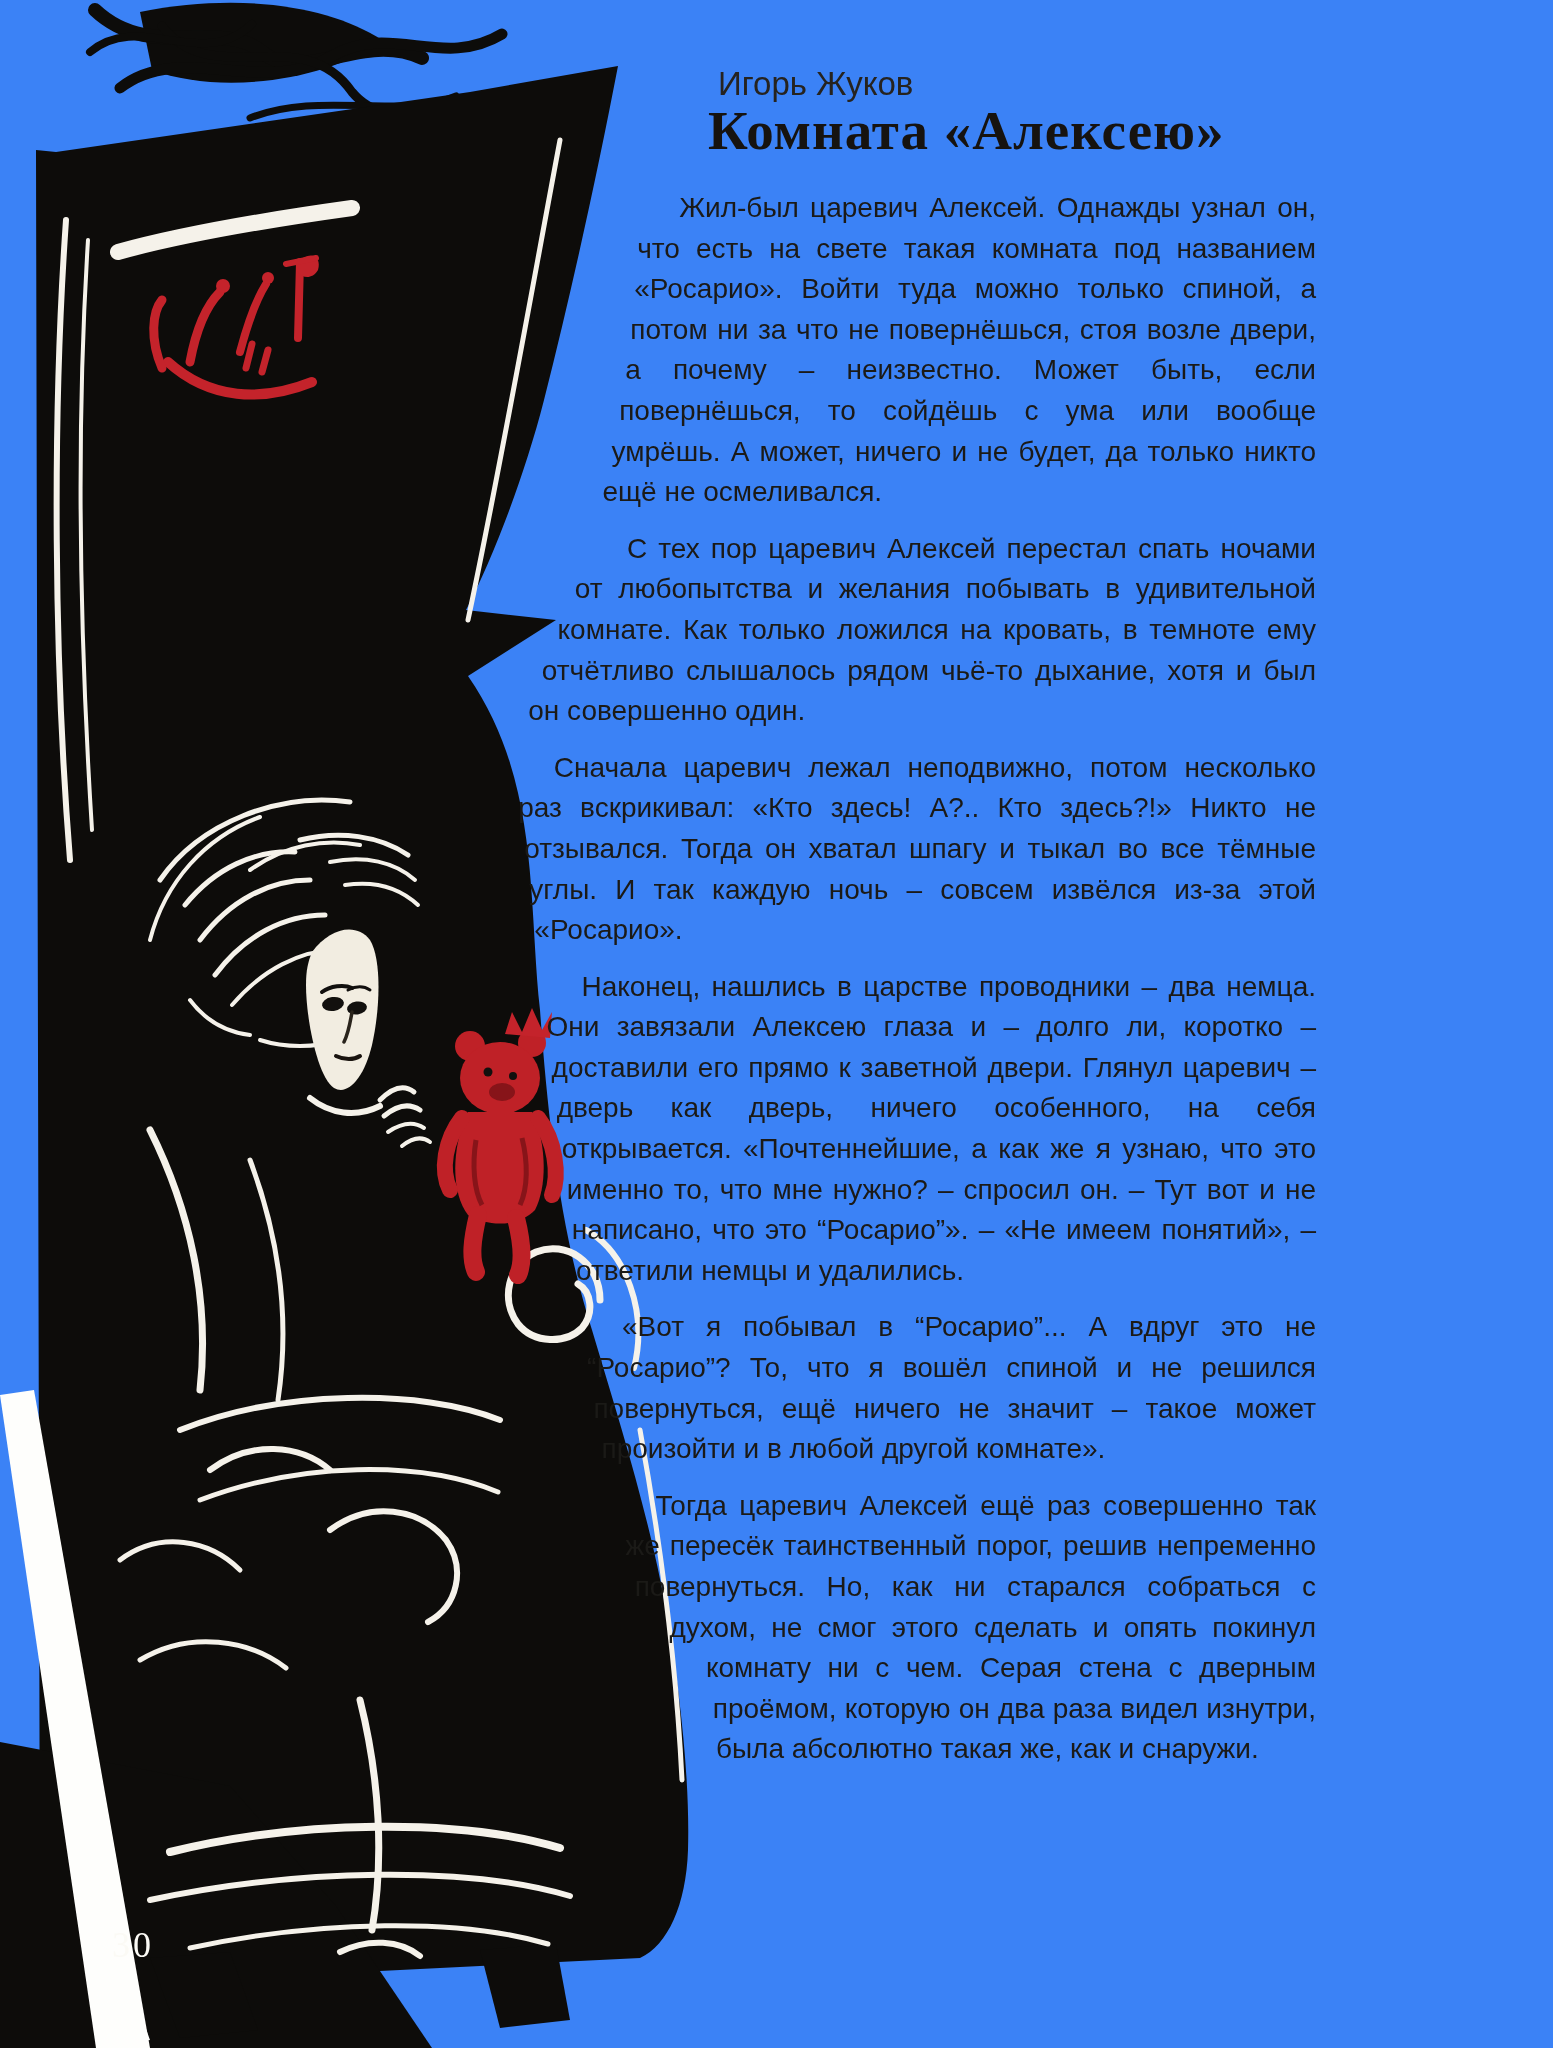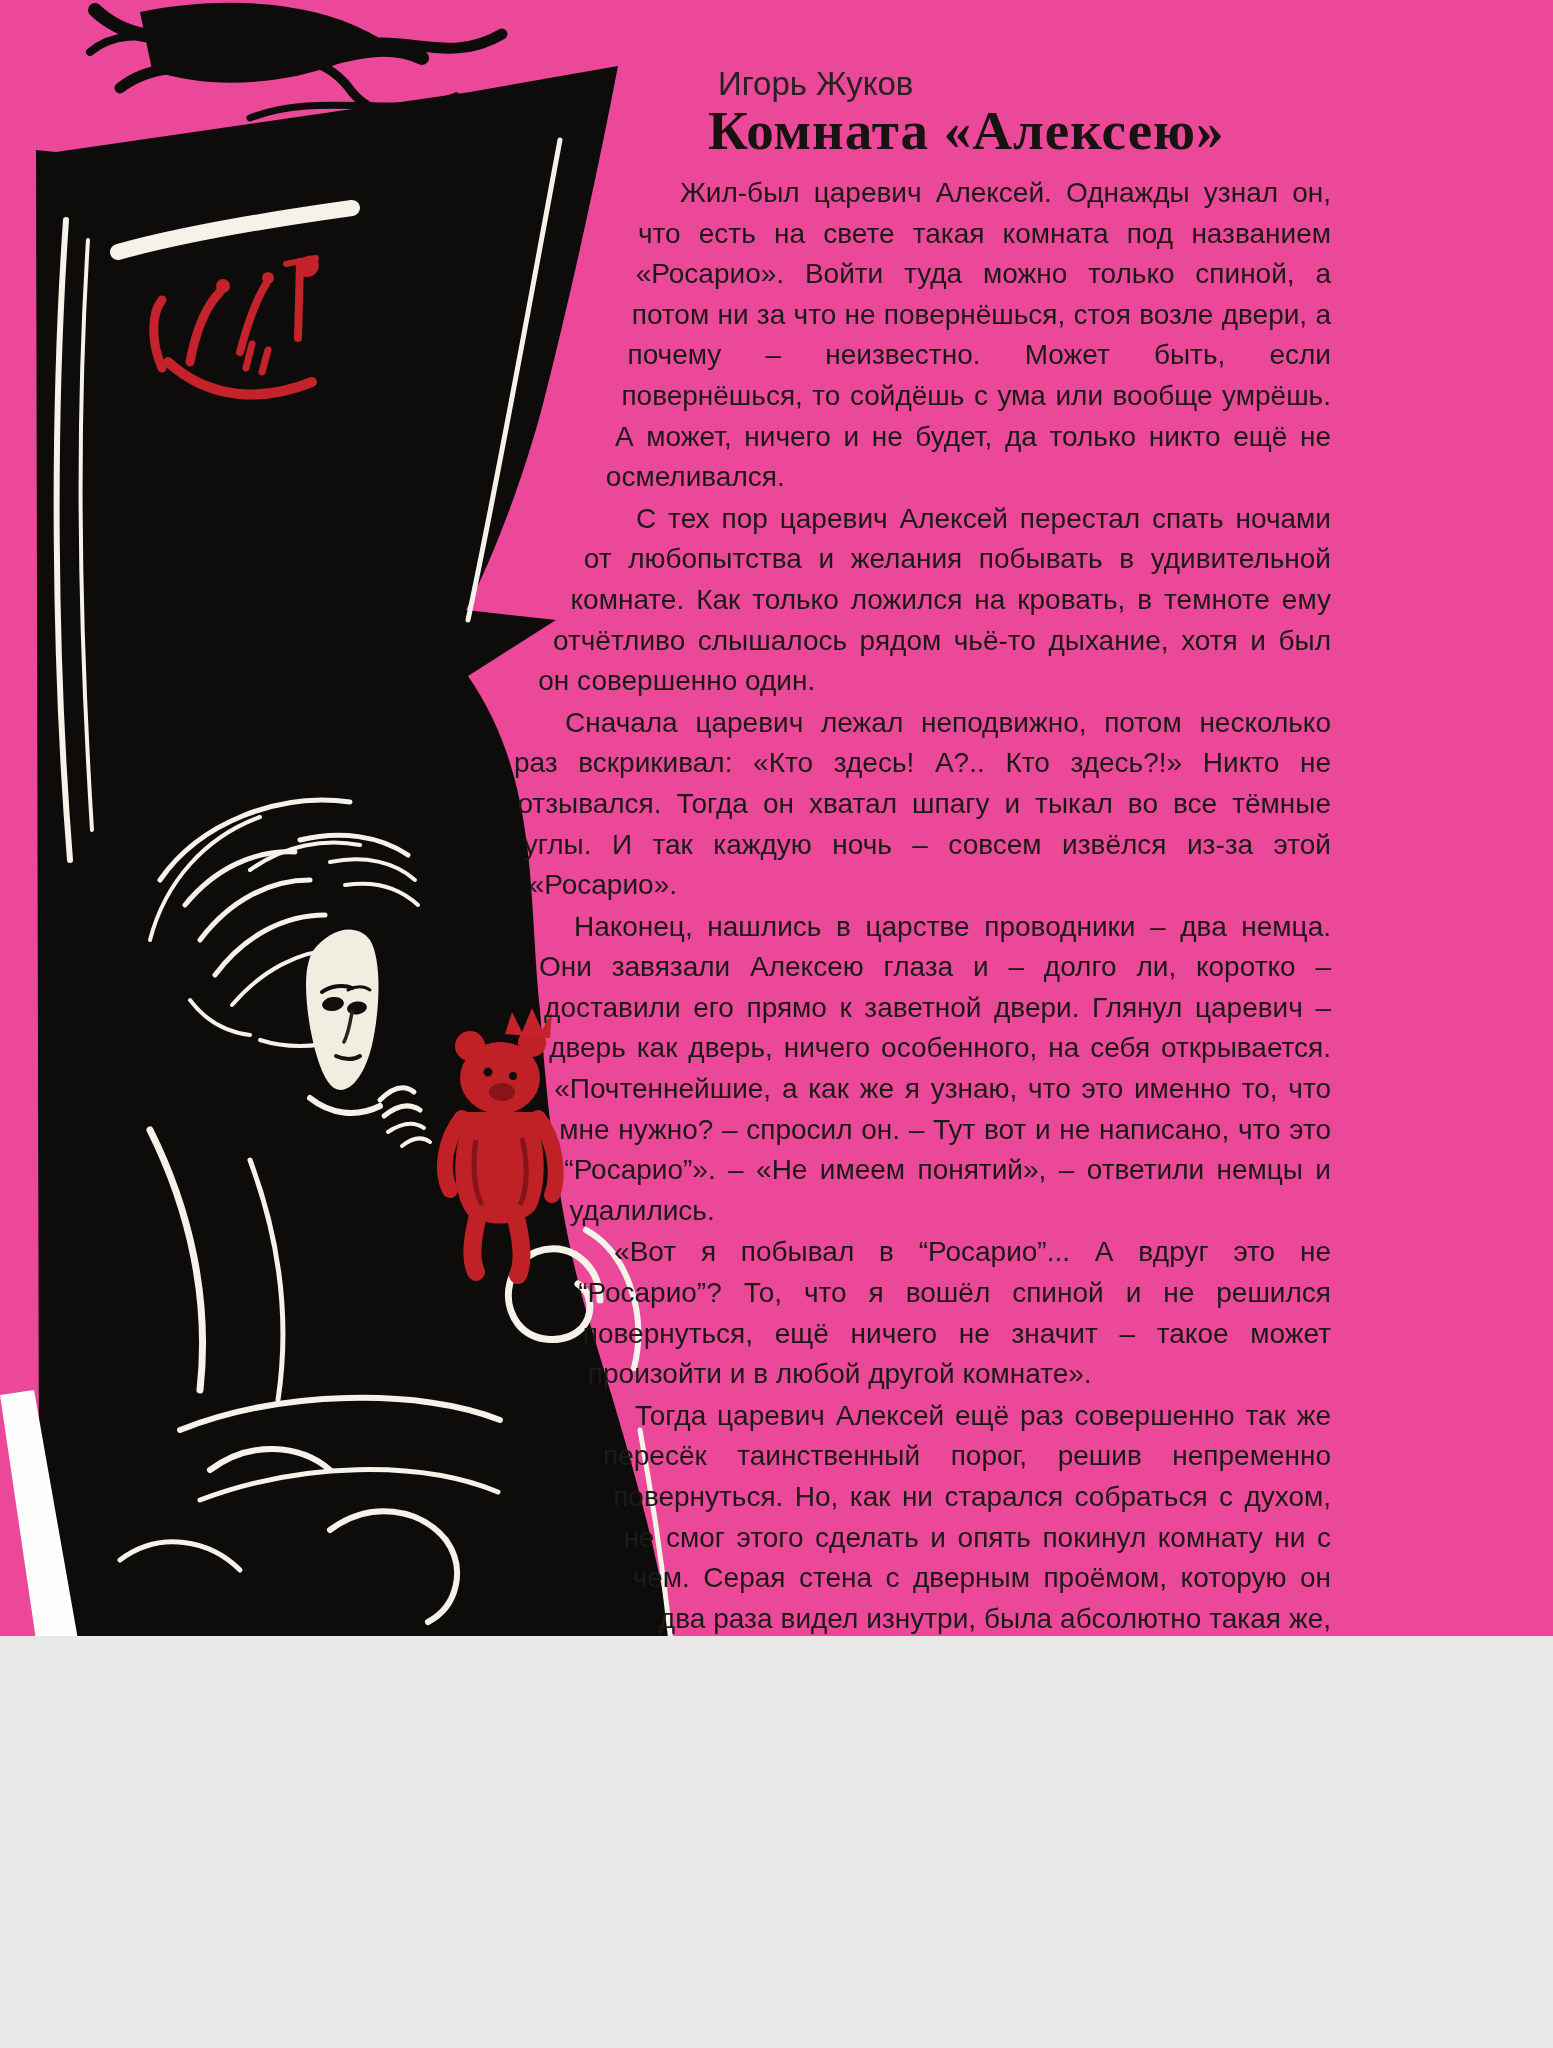--- a/index.html
+++ b/index.html
@@ -1,17 +1,17 @@
 <!DOCTYPE html>
 <html lang="ru"><head>
 <meta charset="utf-8">
 <style>
   html,body{margin:0;padding:0;background:#e8e8e8;}
   .page{
-    position:relative;width:1553px;height:1636px;background:#ec4899;overflow:hidden;
+    position:relative;width:1553px;height:2048px;background:#3b82f6;overflow:hidden;
     font-family:"Liberation Sans","DejaVu Sans",sans-serif;
     margin:0 auto;
   }
   .art{position:absolute;top:0;left:0;z-index:1;}
   .author{
     position:absolute;left:718px;top:64px;z-index:2;
     font-size:33px;line-height:40px;color:#26231f;
   }
   .title{
     position:absolute;left:708px;top:98px;margin:0;z-index:2;
@@ -21,21 +21,21 @@
   .textcol{position:absolute;left:0;top:172px;width:1332px;z-index:2;}
   .wrapshape{
     float:left;width:720px;height:1790px;
     shape-outside:polygon(0px 0px,640px 0px,636px 80px,628px 160px,616px 240px,598px 320px,
       574px 400px,548px 460px,528px 520px,514px 570px,512px 620px,522px 680px,532px 760px,
       542px 840px,552px 920px,562px 1000px,572px 1080px,580px 1160px,590px 1240px,
       604px 1310px,622px 1380px,638px 1450px,704px 1505px,714px 1565px,719px 1650px,
       716px 1790px,0px 1790px);
   }
   p.body{
-    margin:1px;text-align:justify;text-indent:40px;
+    margin:16px;text-align:justify;text-indent:40px;
     font-size:28px;line-height:40.6px;color:#1b1a17;
   }
   .pagenum{
     position:absolute;left:112px;top:1924px;z-index:3;
     font-family:"Liberation Serif","DejaVu Serif",serif;
     font-size:36px;color:#fbfaf5;letter-spacing:3px;text-align:center;
   }
 </style>
 </head>
 <body>

